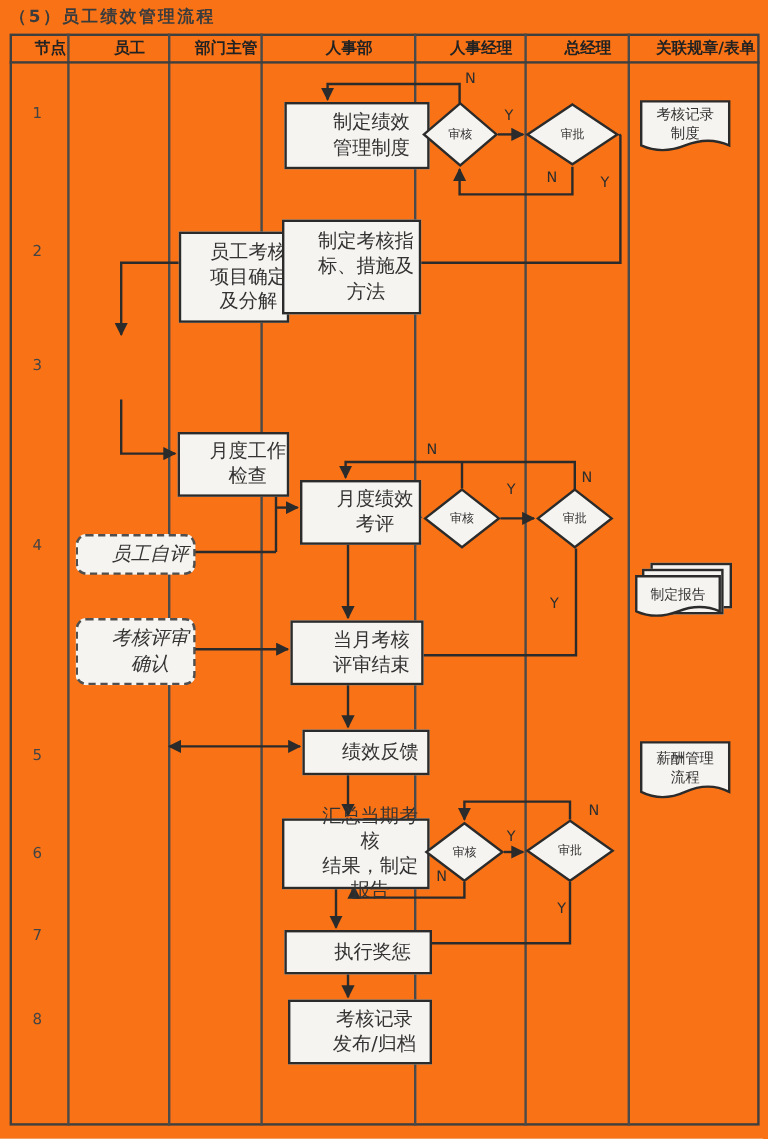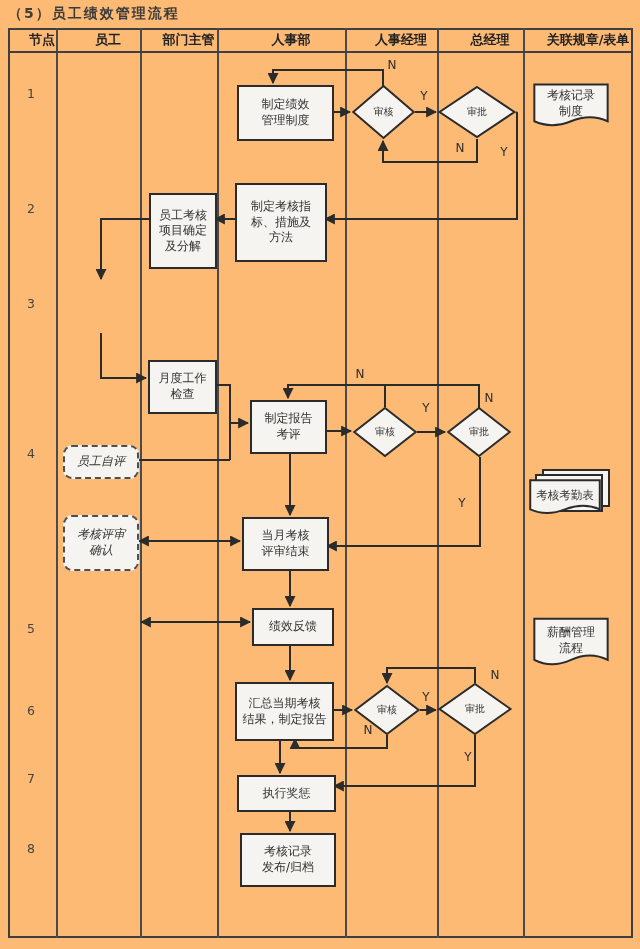--- a/index.html
+++ b/index.html
@@ -1,31 +1,31 @@
 <!DOCTYPE html>
 <html><head>
 <meta charset="utf-8">
 <style>
   html,body{margin:0;padding:0;background:#e9e7e3;}
-  .stage{position:relative;width:640px;height:949px;background:#fdba74;
+  .stage{position:relative;width:640px;height:949px;background:#f97316;
          font-family:"DejaVu Sans","Liberation Sans",sans-serif;color:#333;overflow:hidden;}
   .title{position:absolute;left:8px;top:5px;font-size:14px;font-weight:bold;
          color:#3c3c3c;letter-spacing:2px;}
   
   .outer{position:absolute;left:8px;top:28px;width:621px;height:906px;
          border:2px solid #3f3f3f;}
   .hline{position:absolute;left:8px;top:51px;width:625px;height:2px;background:#3f3f3f;}
   .vline{position:absolute;top:28px;height:910px;width:2px;background:#4a4a4a;}
   .hcell{position:absolute;top:30px;height:20px;display:flex;align-items:center;
          justify-content:center;font-weight:bold;font-size:13px;color:#222;padding-left:10px;}
   .node{position:absolute;width:30px;text-align:center;font-size:12.5px;color:#444;}
   
   .pbox{position:absolute;border:2px solid #2b2b2b;background:#f6f4f0;display:flex;
-        align-items:center;justify-content:center;font-size:12px;line-height:1.3;
-        text-align:center;color:#333;}
+        align-items:center;justify-content:center;font-size:16px;line-height:1.3;
+        text-align:center;color:#333;padding-left:24px;}
   .pbox .t,.doc .t,.diamond .t{white-space:pre-line;position:relative;}
   .dashedbox{border:2px dashed #4f4f4f;border-radius:9px;background:#f6f4f0;font-style:italic;}
   .diamond{position:absolute;display:flex;align-items:center;justify-content:center;
            font-size:10px;color:#333;}
   .diamond svg,.doc svg{position:absolute;inset:0;width:100%;height:100%;overflow:visible;}
   .diamond polygon,.doc path{fill:#f6f4f0;stroke:#2b2b2b;stroke-width:2;
            vector-effect:non-scaling-stroke;}
   .doc{position:absolute;display:flex;align-items:center;justify-content:center;
        font-size:12px;line-height:1.3;text-align:center;color:#333;}
   .doc .t{padding-bottom:8px;}
@@ -140,21 +140,21 @@
 标、措施及
 方法</span>
   </div>
 
   <div class="pbox" style="left:148px;top:360px;width:65px;height:50px">
     <span class="t">月度工作
 检查</span>
   </div>
 
   <div class="pbox" style="left:250px;top:400px;width:73px;height:50px">
-    <span class="t">制定报告
+    <span class="t">月度绩效
 考评</span>
   </div>
   <div class="diamond" style="left:353px;top:407px;width:64px;height:50px">
     <svg viewBox="0 0 100 100" preserveAspectRatio="none">
         <polygon points="50,2 98,50 50,98 2,50"></polygon>
       </svg>
     <span class="t">审核</span>
   </div>
   <div class="diamond" style="left:447px;top:407px;width:64px;height:50px">
     <svg viewBox="0 0 100 100" preserveAspectRatio="none">
@@ -165,21 +165,21 @@
   <div class="pbox dashedbox" style="left:63px;top:445px;width:72px;height:30px">
     <span class="t">员工自评</span>
   </div>
   <div class="stack" style="left:528px;top:469px;width:86px;height:52px">
     <div class="sheet" style="left:14px;top:0;width:64px;height:34px"></div>
     <div class="sheet" style="left:7px;top:5px;width:64px;height:34px"></div>
     <div class="doc front" style="left:0;top:10px;width:74px;height:40px;font-size:11.5px">
       <svg viewBox="0 0 100 100" preserveAspectRatio="none">
           <path d="M3 3 L97 3 L97 76 Q75 58 50 76 Q25 94 3 76 Z"></path>
         </svg>
-      <span class="t">考核考勤表</span>
+      <span class="t">制定报告</span>
     </div>
   </div>
 
   <div class="pbox" style="left:242px;top:517px;width:83px;height:50px">
     <span class="t">当月考核
 评审结束</span>
   </div>
   <div class="pbox dashedbox" style="left:63px;top:515px;width:72px;height:52px">
     <span class="t">考核评审
 确认</span>

